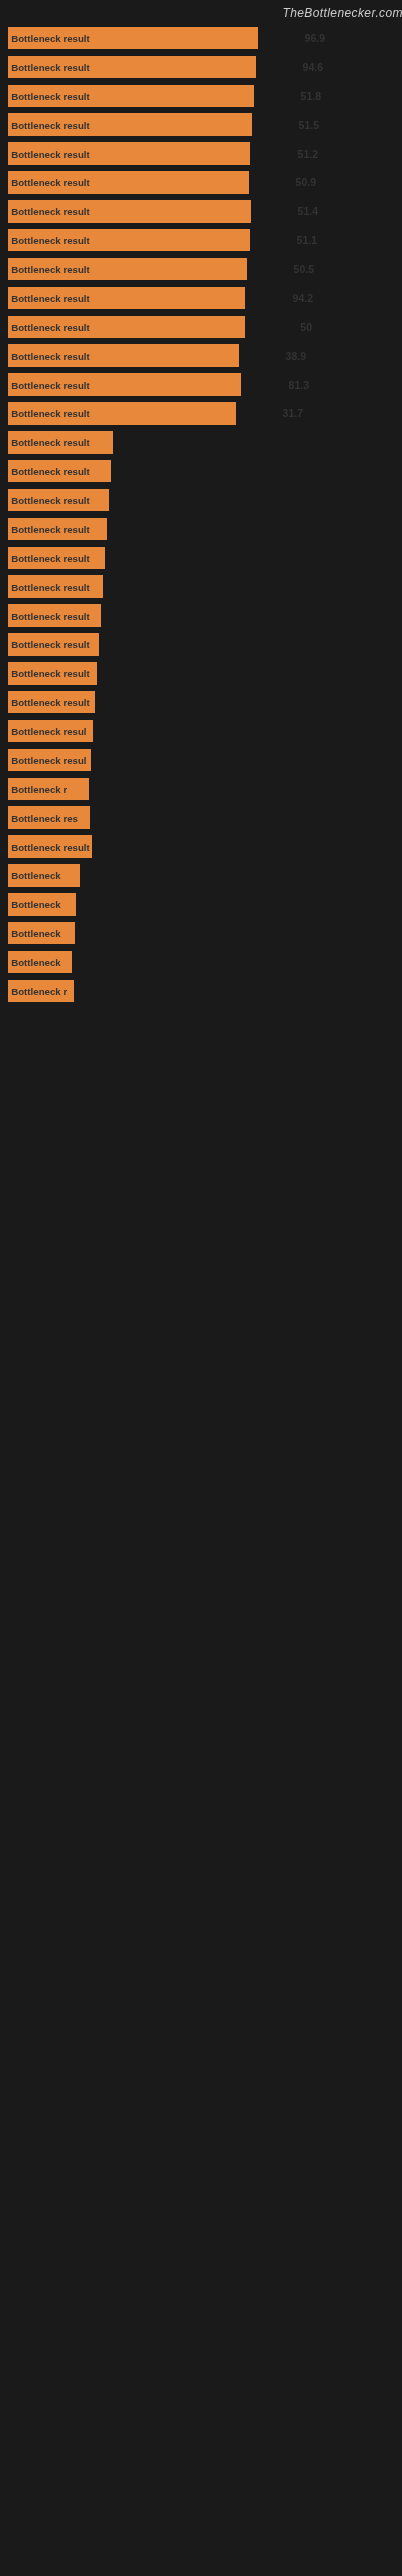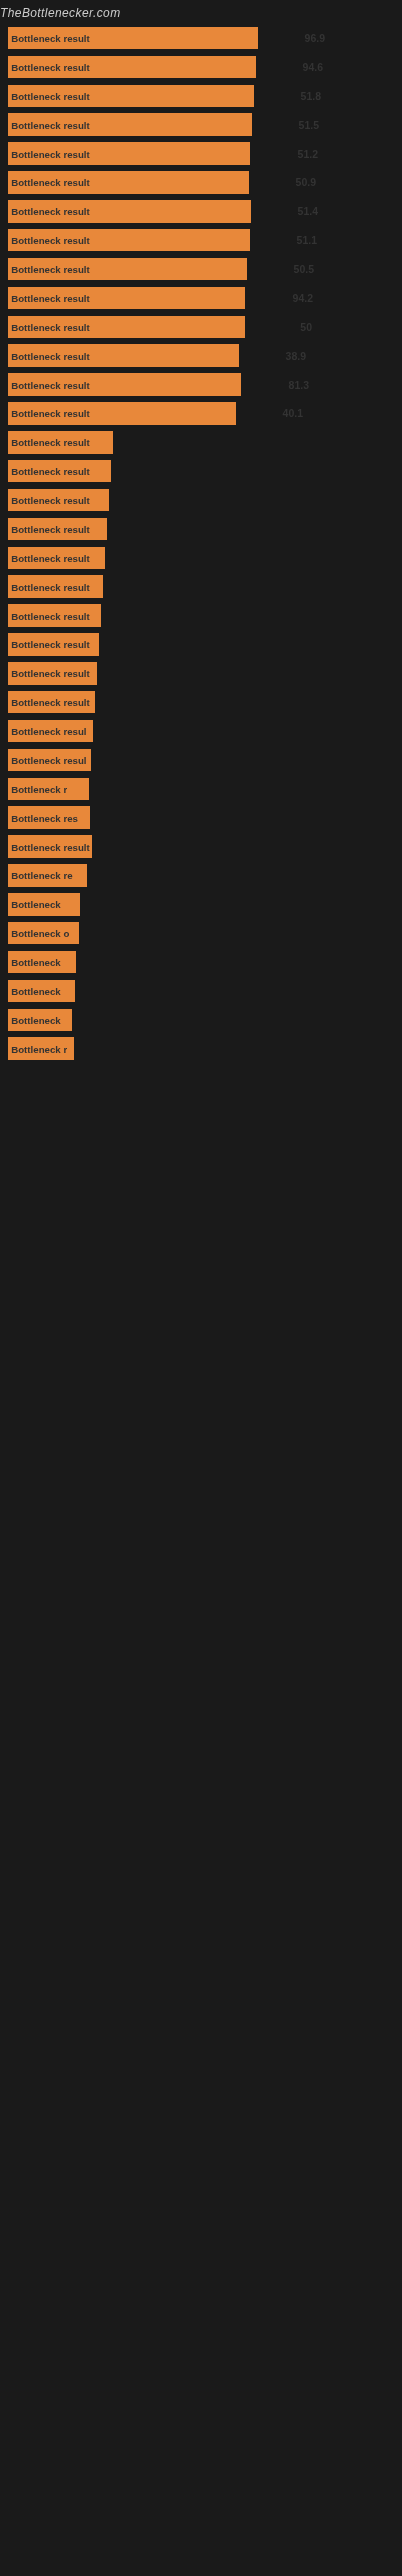--- a/index.html
+++ b/index.html
@@ -6,21 +6,21 @@
     body {
       width: 403px;
       min-height: 2576px;
       background: #1a1a1a;
       font-family: Arial, sans-serif;
       overflow-x: hidden;
     }
     .header {
       width: 100%;
       background: #1a1a1a;
-      text-align: left;
+      text-align: right;
       padding: 6.4px 0 3.2px 0;
       color: #ccc;
       font-size: 12px;
       font-style: italic;
       letter-spacing: 0.4px;
     }
     .bar-container {
       display: flex;
       align-items: center;
       position: relative;
@@ -172,21 +172,21 @@
           <span class="bar-label" style="max-width: 229px; overflow: hidden;">Bottleneck result</span>
         </div>
         <span class="bar-value">81.3</span>
       </div>
     </div>
     <div class="row-wrapper">
       <div class="bar-container" style="width: 264px; height: 22.5px;">
         <div class="bar" style="width: 228px; height: 22.5px;">
           <span class="bar-label" style="max-width: 223px; overflow: hidden;">Bottleneck result</span>
         </div>
-        <span class="bar-value">40.1</span>
+        <span class="bar-value">31.7</span>
       </div>
     </div>
     <div class="row-wrapper">
       <div class="bar-container" style="width: 141px; height: 22.5px;">
         <div class="bar" style="width: 105px; height: 22.5px;">
           <span class="bar-label" style="max-width: 100px; overflow: hidden;">Bottleneck result</span>
         </div>
       </div>
     </div>
     <div class="row-wrapper">
@@ -281,37 +281,23 @@
       </div>
     </div>
     <div class="row-wrapper">
       <div class="bar-container" style="width: 120px; height: 22.5px;">
         <div class="bar" style="width: 84px; height: 22.5px;">
           <span class="bar-label" style="max-width: 79px; overflow: hidden;">Bottleneck result</span>
         </div>
       </div>
     </div>
     <div class="row-wrapper">
-      <div class="bar-container" style="width: 115px; height: 22.5px;">
-        <div class="bar" style="width: 79px; height: 22.5px;">
-          <span class="bar-label" style="max-width: 74px; overflow: hidden;">Bottleneck re</span>
-        </div>
-      </div>
-    </div>
-    <div class="row-wrapper">
       <div class="bar-container" style="width: 109px; height: 22.5px;">
         <div class="bar" style="width: 72px; height: 22.5px;">
           <span class="bar-label" style="max-width: 68px; overflow: hidden;">Bottleneck</span>
-        </div>
-      </div>
-    </div>
-    <div class="row-wrapper">
-      <div class="bar-container" style="width: 107px; height: 22.5px;">
-        <div class="bar" style="width: 71px; height: 22.5px;">
-          <span class="bar-label" style="max-width: 66px; overflow: hidden;">Bottleneck o</span>
         </div>
       </div>
     </div>
     <div class="row-wrapper">
       <div class="bar-container" style="width: 105px; height: 22.5px;">
         <div class="bar" style="width: 68px; height: 22.5px;">
           <span class="bar-label" style="max-width: 64px; overflow: hidden;">Bottleneck</span>
         </div>
       </div>
     </div>

